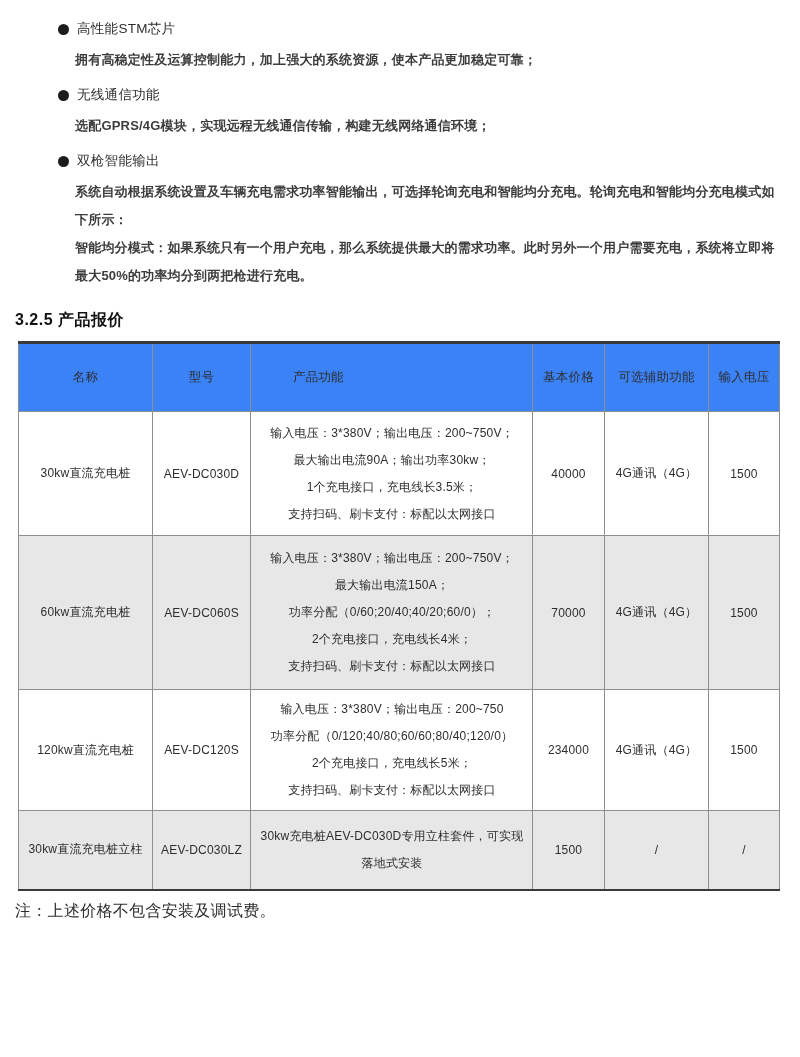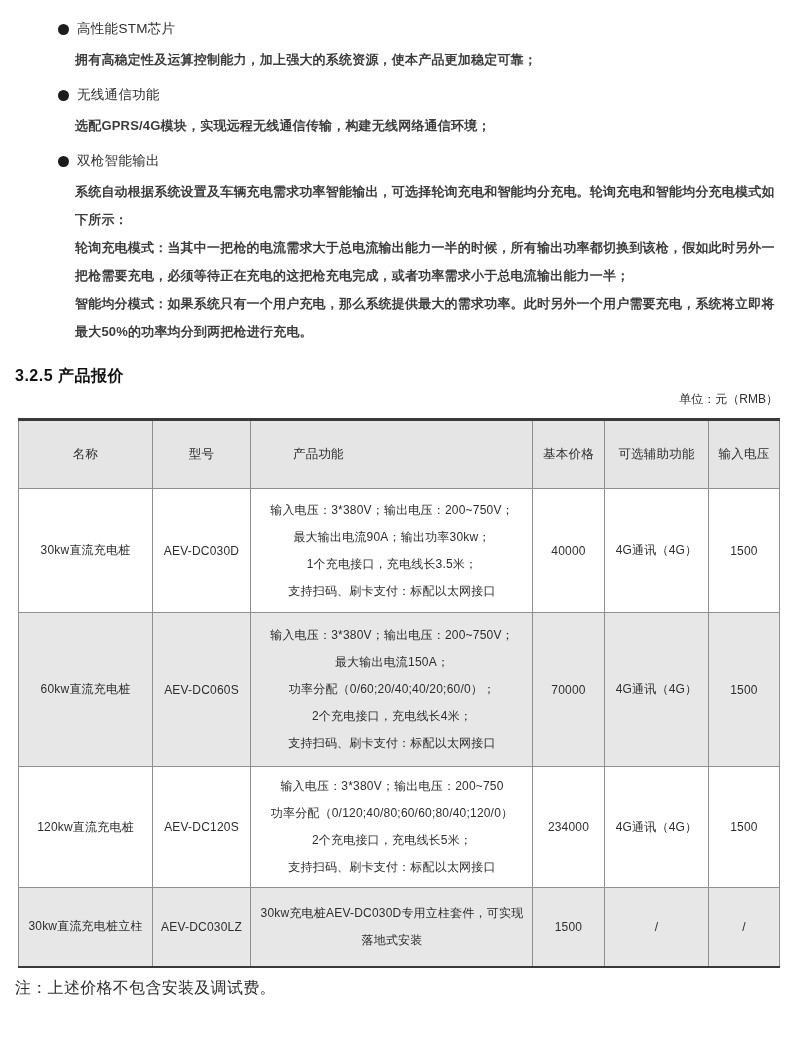--- a/index.html
+++ b/index.html
@@ -49,21 +49,21 @@
     border-collapse: collapse; table-layout: fixed;
     border-top: 3px solid #3a3a3a;
     border-bottom: 2px solid #3a3a3a;
     font-size: 12px; color: #2e2e2e;
   }
   table.price-table th, table.price-table td {
     border: 1px solid #8f8f8f;
     text-align: center; vertical-align: middle;
     letter-spacing: 0.2px;
   }
-  thead tr { height: 69px; background: #e5e5e5; }
+  thead tr { height: 69px; background: #3b82f6; }
   thead th { font-weight: normal; font-size: 12.5px; }
   thead th.col-func { text-align: left; padding-left: 42px; }
   tbody tr:nth-child(1) { height: 124px; }
   tbody tr:nth-child(2) { height: 154px; }
   tbody tr:nth-child(3) { height: 118px; }
   tbody tr:nth-child(4) { height: 79px; }
   tbody tr.shaded { background: #e7e7e7; }
   td.cell-func { text-align: left; padding: 6px 8px 6px 9px; }
   td.cell-func .func-line { line-height: 27px; word-break: break-all; }
 
@@ -96,28 +96,26 @@
           <p>选配GPRS/4G模块，实现远程无线通信传输，构建无线网络通信环境；</p>
         </div>
       </div>
       <div class="feature">
         <div class="feature-head">
           <span class="bullet"></span>
           <span class="feature-label">双枪智能输出</span>
         </div>
         <div class="feature-body">
           <p>系统自动根据系统设置及车辆充电需求功率智能输出，可选择轮询充电和智能均分充电。轮询充电和智能均分充电模式如下所示：</p>
-          <p>轮询充电模式：当其中一把枪的电流需求大于总电流输出能力一半的时候，所有输出功率都切换到该枪，假如此时另外一把枪需要充电，必须等待正在充电的这把枪充电完成，或者功率需求小于总电流输出能力一半；</p>
           <p>智能均分模式：如果系统只有一个用户充电，那么系统提供最大的需求功率。此时另外一个用户需要充电，系统将立即将最大50%的功率均分到两把枪进行充电。</p>
         </div>
       </div>
     </section>
 
   <h2 class="section-title">3.2.5 产品报价</h2>
-  <div class="unit-note">单位：元（RMB）</div>
 
   <table class="price-table">
     <colgroup>
       <col style="width:134px">
         <col style="width:98px">
         <col style="width:282px">
       <col style="width:72px">
         <col style="width:104px">
         <col style="width:71px">
     </colgroup>

